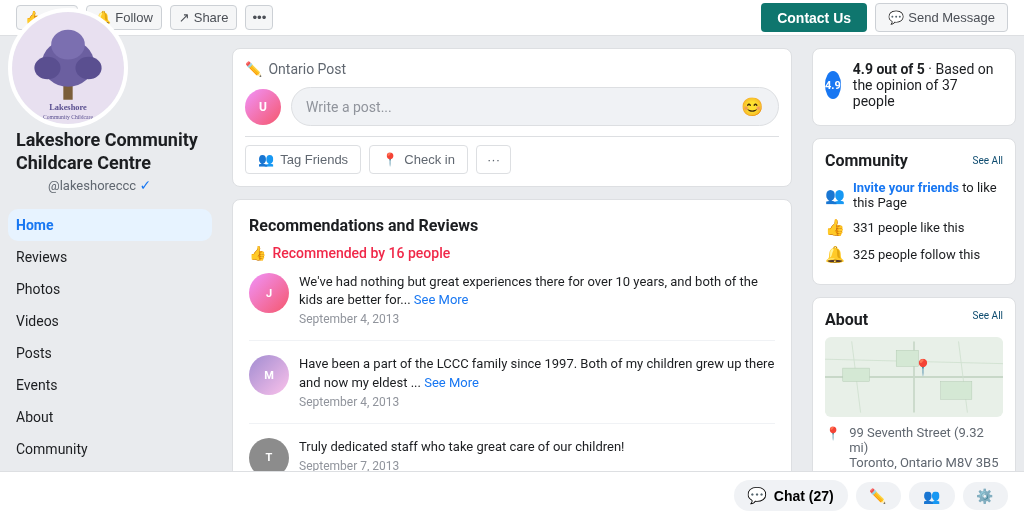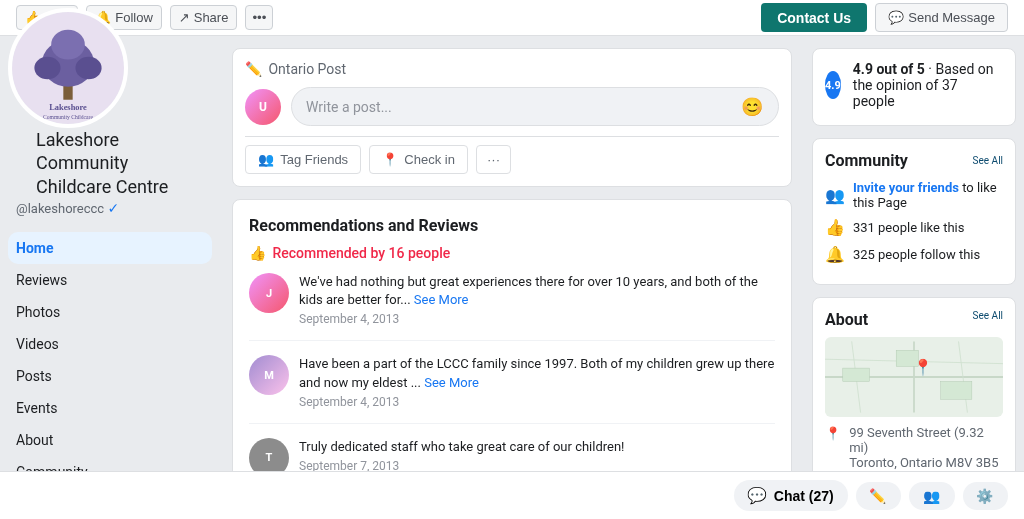--- a/index.html
+++ b/index.html
@@ -50,27 +50,26 @@
       max-width: 1024px;
       margin: 0 auto;
       gap: 0;
     }
     .left-sidebar {
       width: 220px;
       flex-shrink: 0;
       padding: 12px 8px;
     }
     .page-name {
-      font-size: 18px; font-weight: 400; color: #1c1e21;
+      font-size: 18px; font-weight: 700; color: #1c1e21;
       padding: 0 8px;
       line-height: 1.3;
-      margin-left: 20px;
     }
     .page-handle {
-      font-size: 13px; color: #606770; padding: 2px 8px 8px;
+      font-size: 13px; color: #606770; padding: 2px 8px 8px; margin-left: 32px;
     }
     .sidebar-nav { margin-top: 8px; }
     .sidebar-nav-item {
       display: block; padding: 8px 8px; border-radius: 10px;
       color: #1c1e21; text-decoration: none; font-size: 14px;
       cursor: pointer;
     }
     .sidebar-nav-item.active { font-weight: 700; background: #e7f3ff; color: #1877f2; }
 
     

